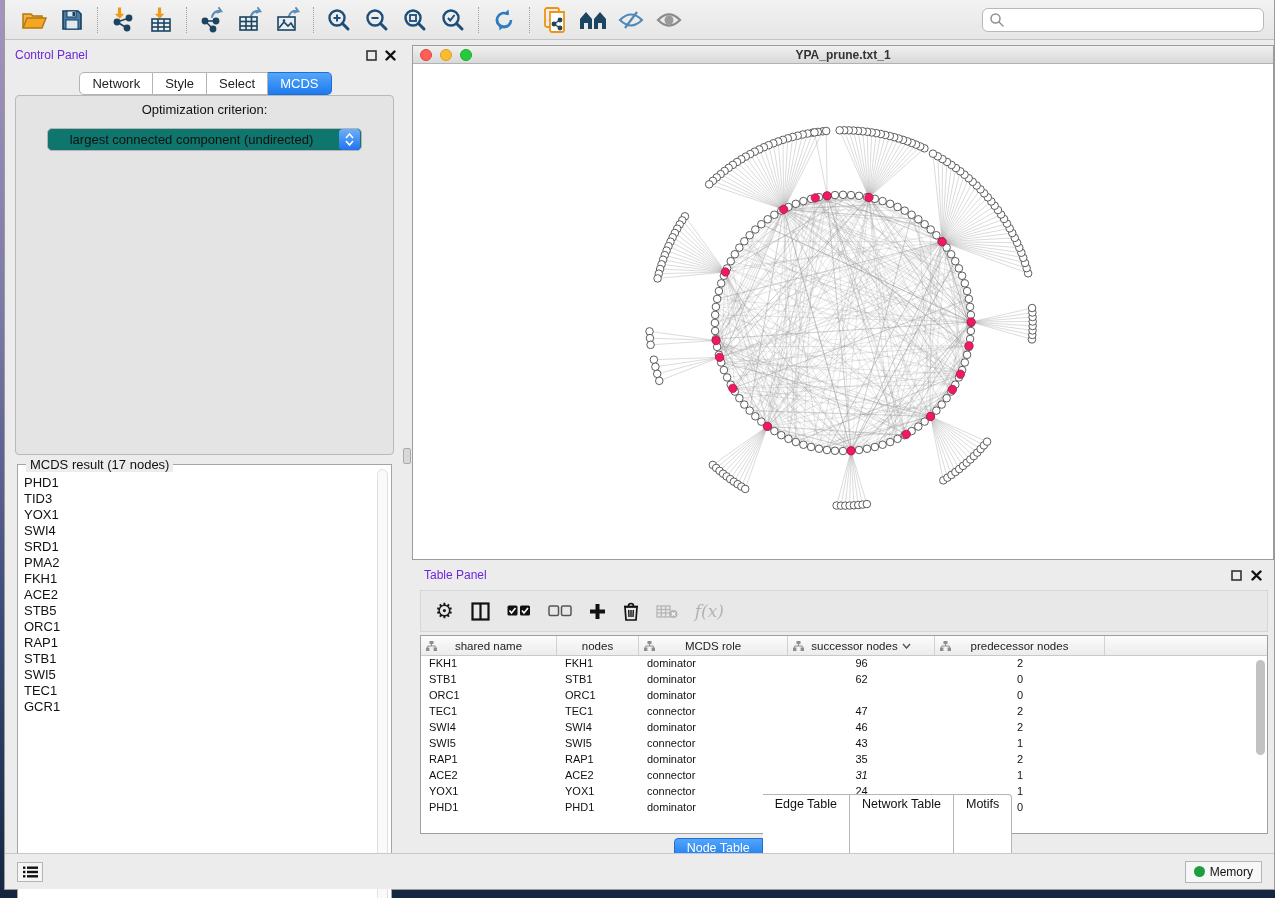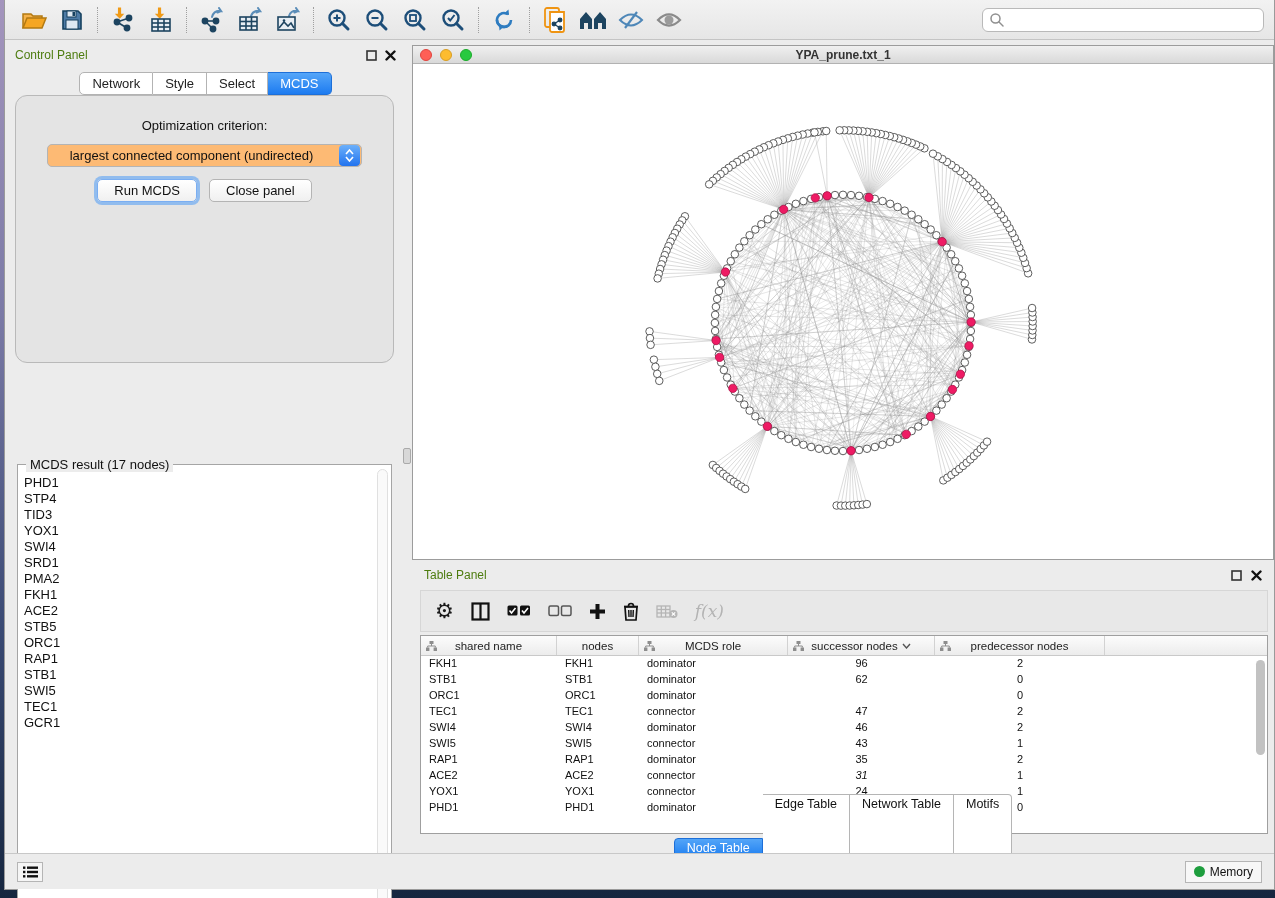--- a/index.html
+++ b/index.html
@@ -17,32 +17,32 @@
   .tb-sep { width:1px; height:26px; margin:0 6px; border-left:1px dotted #9f9f9f; }
   .searchbox { margin-left:auto; width:282px; height:24px; background:#fff; border:1px solid #b9b9b9; border-radius:6px;
     display:flex; align-items:center; padding:0 6px; }
 
   
   .body { position:absolute; left:0; top:40px; right:0; bottom:36px; }
 
   
   .control-panel { position:absolute; left:0; top:0; width:401px; bottom:0; }
   .cp-titlebar { position:absolute; left:0; top:0; right:0; height:30px; display:flex; align-items:center; padding:0 10px; }
-  .panel-title { font-size:12px; color:#4d7c0f; }
+  .panel-title { font-size:12px; color:#6d28d9; }
   .panel-icons { margin-left:auto; display:flex; gap:8px; align-items:center; }
   .tabbar { position:absolute; left:0; top:32px; width:100%; display:flex; justify-content:center; }
   .tab { min-width:52px; padding:3px 12px; background:#fff; border:1px solid #b3b3b3; border-left:none;
     font-size:13px; color:#222; text-align:center; }
   .tab:first-child { border-left:1px solid #b3b3b3; border-radius:5px 0 0 5px; }
   .tab.active { background:linear-gradient(#55a6f9,#1d7bf0); color:#fff; border-color:#1d6fd8; border-radius:5px; }
   .tab:last-child { border-radius:0 5px 5px 0; }
-  .cp-content { position:absolute; left:10px; right:12px; top:55px; height:268px; background:#e4e4e4;
-    border:1px solid #b9b9b9; border-radius:12px; padding-top:22px; }
+  .cp-content { position:absolute; left:10px; right:12px; top:55px; height:360px; background:#e4e4e4;
+    border:1px solid #b9b9b9; border-radius:4px; padding-top:6px; }
   .opt-label { text-align:center; font-size:13px; color:#111; margin-bottom:11px; }
-  .dropdown { margin:0 auto; width:315px; height:23px; background:#fdba74; border:1px solid #b4b4b4; border-radius:5px;
+  .dropdown { margin:0 auto; width:315px; height:23px; background:#0f766e; border:1px solid #b4b4b4; border-radius:5px;
     display:flex; align-items:center; position:relative;gap:8px; }
   .dropdown .dd-text { flex:1; text-align:center; font-size:13px; color:#111; padding-left:4px; }
   .dd-stepper { width:21px; height:21px; border-radius:4px; background:linear-gradient(#6cb0fa,#2173ef);
     display:flex; flex-direction:column; align-items:center; justify-content:center; gap:1px; margin-right:1px; }
   .btn-row { display:flex; justify-content:center; gap:12px; margin-top:12px; }
   .push-btn { height:23px; padding:0 16px; background:linear-gradient(#ffffff,#f0f0f0); border:1px solid #b4b4b4;
     border-radius:5px; font-size:13px; color:#111; display:flex; align-items:center; }
   .push-btn.focused { box-shadow:0 0 0 3px rgba(77,155,245,.55); border-color:#7aaef2; }
   .mcds-group { position:absolute; left:12px; right:14px; top:424px; height:446px; border:1px solid #a5a5a5; background:#fff;text-decoration:underline; }
   .mcds-legend { position:absolute; top:-8px; left:8px; background:#ececec; padding:0 4px; font-size:13px; color:#111; }
@@ -288,30 +288,25 @@
           <span class="dd-text">largest connected component (undirected)</span>
           <span class="dd-stepper">
             <svg width="9" height="6" viewBox="0 0 9 6">
                   <path d="M1 5 L4.5 1 L8 5" fill="none" stroke="#fff" stroke-width="1.6"></path>
                 </svg>
             <svg width="9" height="6" viewBox="0 0 9 6">
                   <path d="M1 1 L4.5 5 L8 1" fill="none" stroke="#fff" stroke-width="1.6"></path>
                 </svg>
           </span>
         </div>
-        <div class="btn-row">
-          <div class="push-btn focused">Run MCDS</div>
-          <div class="push-btn">Close panel</div>
-        </div>
       </div>
       <div class="mcds-group">
         <div class="mcds-legend">MCDS result (17 nodes)</div>
         <div class="mcds-list">
               <div class="mcds-item">PHD1</div>
-              <div class="mcds-item">STP4</div>
               <div class="mcds-item">TID3</div>
               <div class="mcds-item">YOX1</div>
               <div class="mcds-item">SWI4</div>
               <div class="mcds-item">SRD1</div>
               <div class="mcds-item">PMA2</div>
               <div class="mcds-item">FKH1</div>
               <div class="mcds-item">ACE2</div>
               <div class="mcds-item">STB5</div>
               <div class="mcds-item">ORC1</div>
               <div class="mcds-item">RAP1</div>

